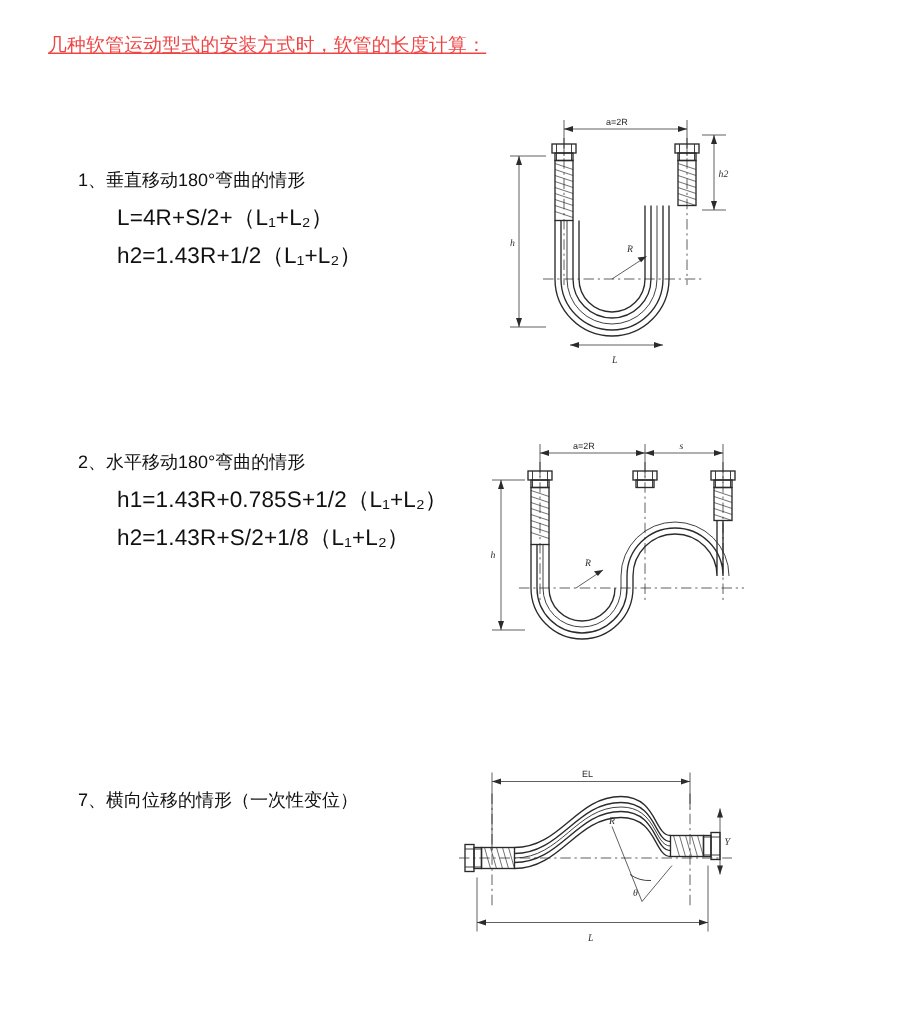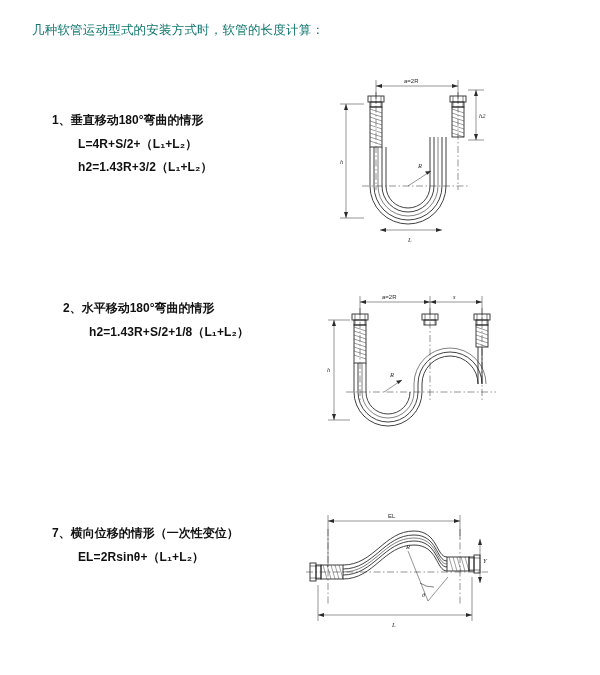--- a/index.html
+++ b/index.html
@@ -19,35 +19,35 @@
     position: relative;
     width: 600px;
     height: 675px;
   }
   .heading {
     position: absolute;
     left: 32px;
     top: 22px;
     font-size: 12.5px;
     letter-spacing: 0.2px;
-    color: #0f766e;
+    color: #ef4444;
     white-space: nowrap;
+    text-decoration: underline;
   }
   .section {
     position: absolute;
-    font-weight: bold;
   }
   .sec-title {
     font-size: 12px;
     white-space: nowrap;
     color: #111;
     margin-bottom: 7px;
   }
   .formula {
-    font-size: 12px;
+    font-size: 15px;
     white-space: nowrap;
     color: #111;
     margin-left: 26px;
     margin-bottom: 6px;
     letter-spacing: 0.1px;
   }
   .fig {
     position: absolute;
   }
   svg { display: block; }
@@ -63,21 +63,21 @@
 </head>
 <body>
 
 <div class="page">
 
   <div class="heading">几种软管运动型式的安装方式时，软管的长度计算：</div>
 
   <div class="section" style="left:52px; top:112px;">
     <div class="sec-title">1、垂直移动180°弯曲的情形</div>
     <div class="formula">L=4R+S/2+（L₁+L₂）</div>
-    <div class="formula">h2=1.43R+3/2（L₁+L₂）</div>
+    <div class="formula">h2=1.43R+1/2（L₁+L₂）</div>
   </div>
 
   <div class="fig" style="left:318px; top:68px;">
     <svg width="180" height="195" viewBox="0 0 180 195">
 
       <line class="dim" x1="58" y1="18" x2="140" y2="18"></line>
       <path class="fl" d="M58 18 l6 -2 l0 4 z"></path>
       <path class="fl" d="M140 18 l-6 -2 l0 4 z"></path>
       <text class="dimtxt" x="86" y="15">a=2R</text>
       <line class="dim" x1="58" y1="12" x2="58" y2="36"></line>
@@ -144,22 +144,23 @@
       <line class="dim" x1="150" y1="72" x2="166" y2="72"></line>
       <text class="dimtxt-i" x="161" y="50">h2</text>
 
       <line class="dim" x1="62" y1="162" x2="124" y2="162"></line>
       <path class="fl" d="M62 162 l6 -2 l0 4 z"></path>
       <path class="fl" d="M124 162 l-6 -2 l0 4 z"></path>
       <text class="dimtxt-i" x="90" y="174">L</text>
     </svg>
   </div>
 
-  <div class="section" style="left:63px; top:300px;">
+  <div class="section" style="left:52px; top:300px;">
     <div class="sec-title">2、水平移动180°弯曲的情形</div>
+    <div class="formula">h1=1.43R+0.785S+1/2（L₁+L₂）</div>
     <div class="formula">h2=1.43R+S/2+1/8（L₁+L₂）</div>
   </div>
 
   <div class="fig" style="left:318px; top:288px;">
     <svg width="185" height="160" viewBox="0 0 185 160">
 
       <line class="dim" x1="42" y1="14" x2="112" y2="14"></line>
       <path class="fl" d="M42 14 l6 -2 l0 4 z"></path>
       <path class="fl" d="M112 14 l-6 -2 l0 4 z"></path>
       <text class="dimtxt" x="64" y="11">a=2R</text>
@@ -223,21 +224,20 @@
       <path class="fl" d="M16 32 l-2 6 l4 0 z"></path>
       <path class="fl" d="M16 132 l-2 -6 l4 0 z"></path>
       <line class="dim" x1="10" y1="32" x2="32" y2="32"></line>
       <line class="dim" x1="10" y1="132" x2="32" y2="132"></line>
       <text class="dimtxt-i" x="9" y="84">h</text>
     </svg>
   </div>
 
   <div class="section" style="left:52px; top:525px;">
     <div class="sec-title">7、横向位移的情形（一次性变位）</div>
-    <div class="formula">EL=2Rsinθ+（L₁+L₂）</div>
   </div>
 
   <div class="fig" style="left:296px; top:505px;">
     <svg width="200" height="130" viewBox="0 0 200 130">
 
       <line class="dim" x1="32" y1="16" x2="164" y2="16"></line>
       <path class="fl" d="M32 16 l6 -2 l0 4 z"></path>
       <path class="fl" d="M164 16 l-6 -2 l0 4 z"></path>
       <text class="dimtxt" x="92" y="13">EL</text>
       <line class="dim" x1="32" y1="10" x2="32" y2="62"></line>

